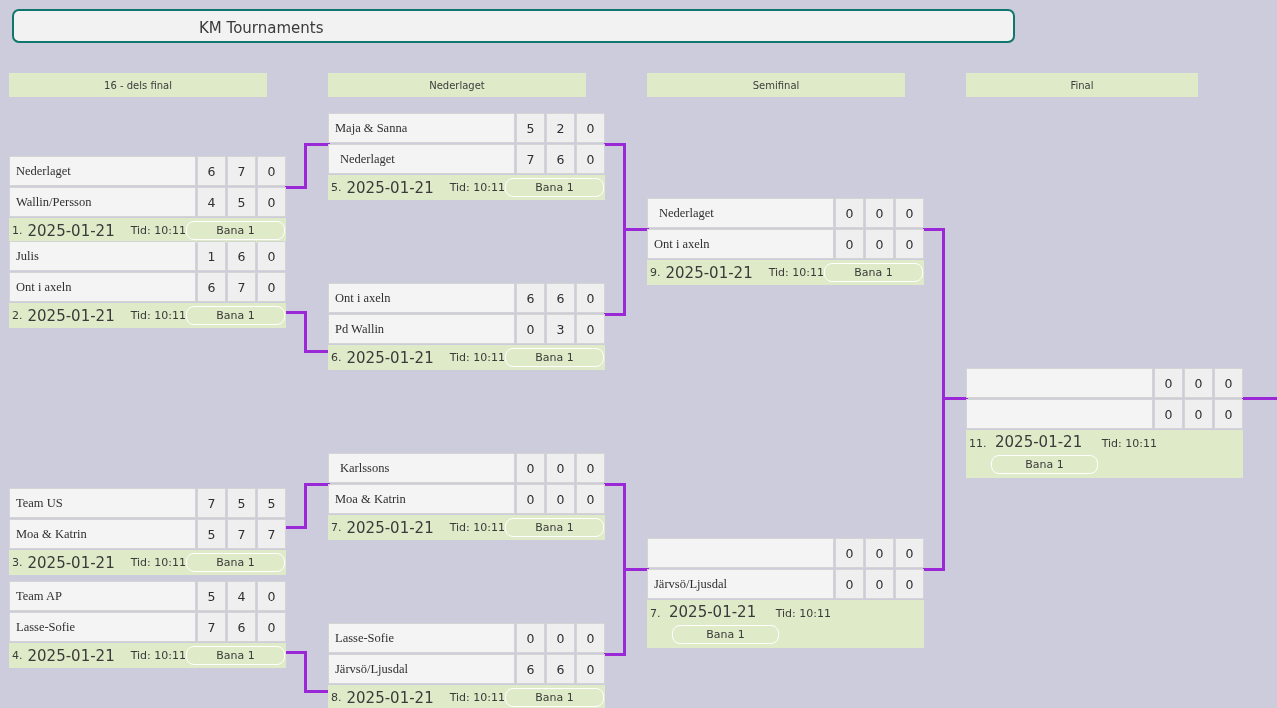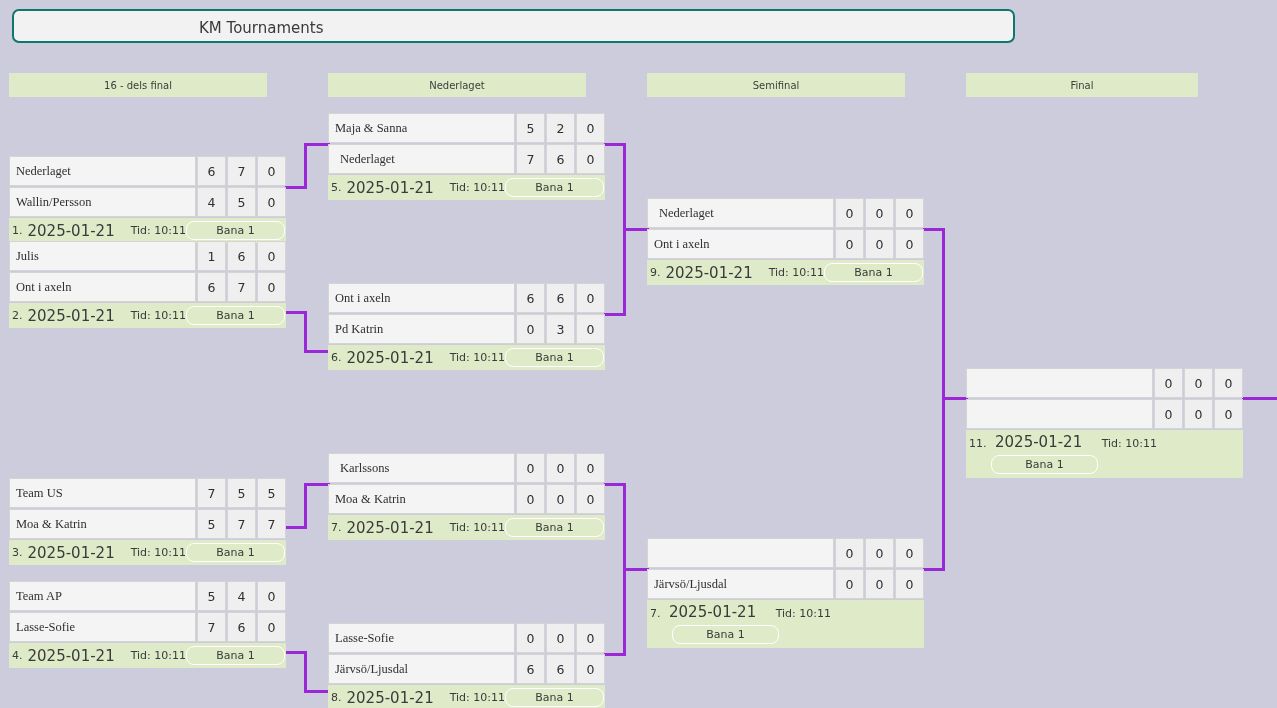--- a/index.html
+++ b/index.html
@@ -238,21 +238,21 @@
     <div class="score-cell">0</div>
   </div>
   <div class="meta-row">
     <span class="meta-num">2.</span>
     <span class="meta-date">2025-01-21</span>
     <span class="meta-time">Tid: 10:11</span>
     <span class="court-box" style="width:107px;">Bana 1</span>
   </div>
 </div>
 
-<div class="match" style="left:9px; top:478px; width:277px;">
+<div class="match" style="left:9px; top:488px; width:277px;">
   <div class="team-row">
     <div class="team-name">Team US</div>
     <div class="score-cell">7</div>
     <div class="score-cell">5</div>
     <div class="score-cell">5</div>
   </div>
   <div class="team-row">
     <div class="team-name">Moa &amp; Katrin</div>
     <div class="score-cell">5</div>
     <div class="score-cell">7</div>
@@ -309,21 +309,21 @@
 </div>
 
 <div class="match" style="left:328px; top:283px; width:277px;">
   <div class="team-row">
     <div class="team-name">Ont i axeln</div>
     <div class="score-cell">6</div>
     <div class="score-cell">6</div>
     <div class="score-cell">0</div>
   </div>
   <div class="team-row">
-    <div class="team-name">Pd Katrin</div>
+    <div class="team-name">Pd Wallin</div>
     <div class="score-cell">0</div>
     <div class="score-cell">3</div>
     <div class="score-cell">0</div>
   </div>
   <div class="meta-row">
     <span class="meta-num">6.</span>
     <span class="meta-date">2025-01-21</span>
     <span class="meta-time">Tid: 10:11</span>
     <span class="court-box" style="width:107px;">Bana 1</span>
   </div>

